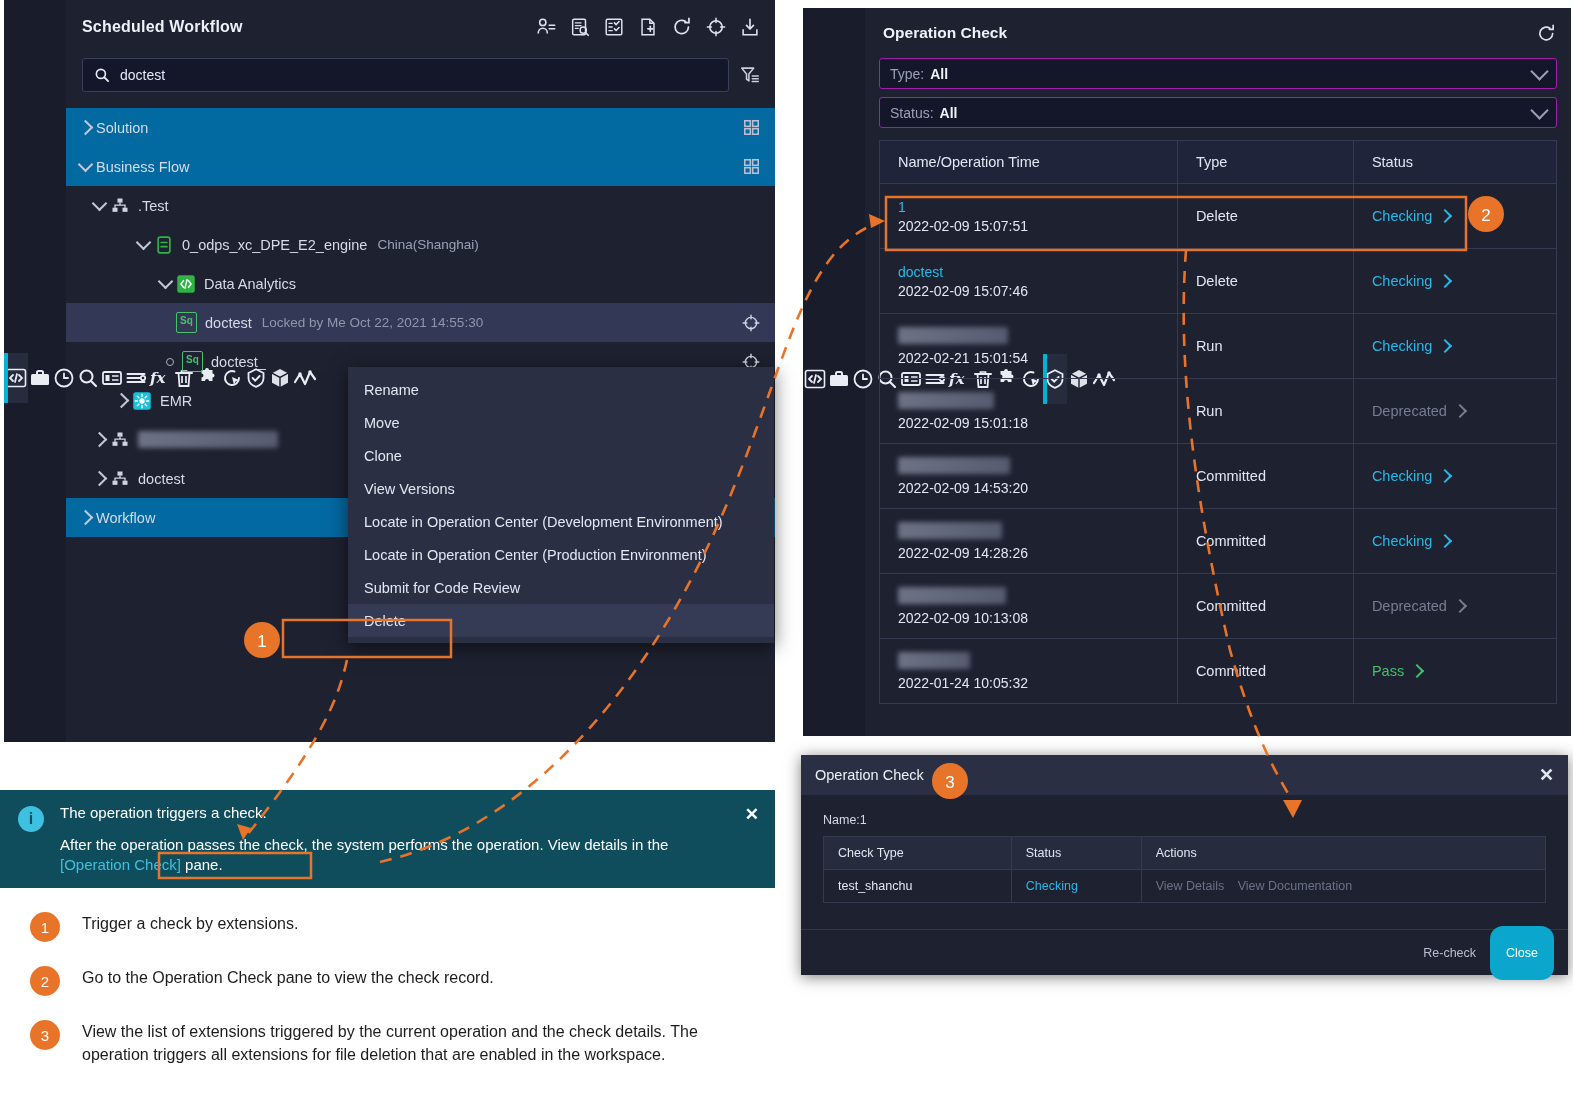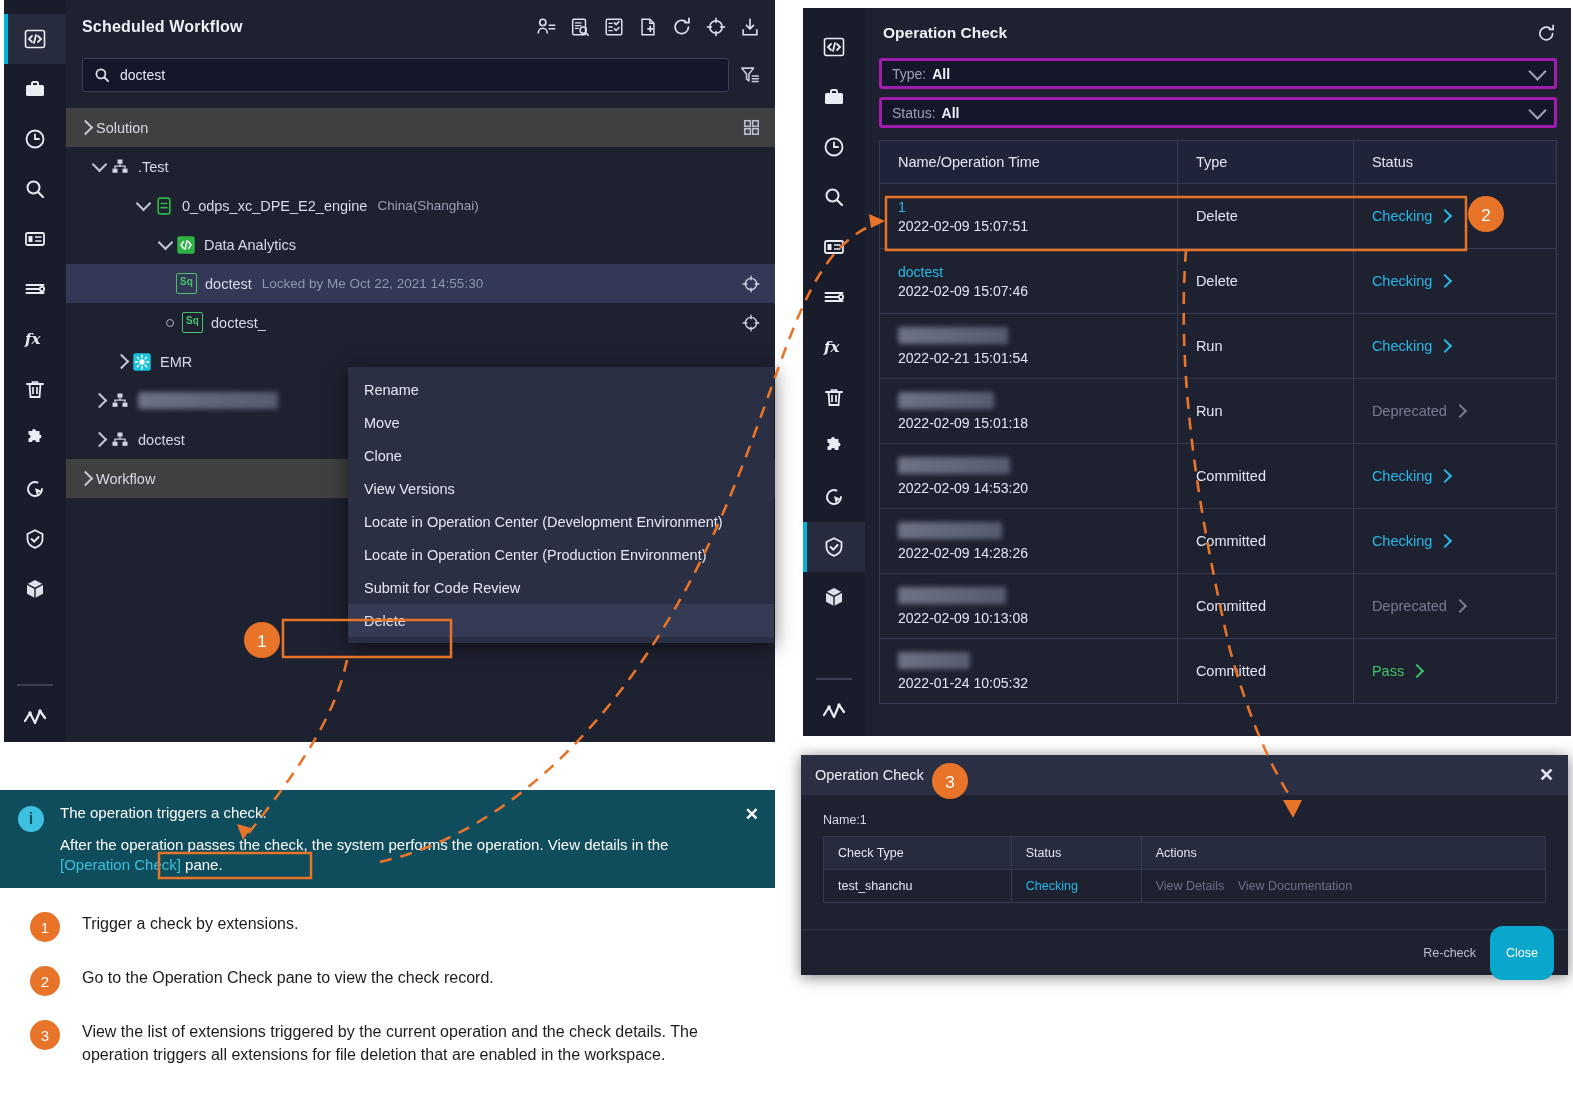--- a/index.html
+++ b/index.html
@@ -18,21 +18,21 @@
 
   
   #left-panel {
     position: absolute; left: 4px; top: 0; width: 771px; height: 742px;
     background: #1e2130;
     display: flex;
   }
   .rail {
     width: 62px; height: 100%;
     background: #191c2b;
-    display: flex; flex-direction: column; align-items: center;
+    display: flex; flex-direction: row; align-items: center;
     padding-top: 14px;
     box-sizing: border-box;
     position: relative;
   }
   .rail-sep {
     width: 36px; height: 2px; background: #3a3f52; margin: 12px 0 6px 0;
   }
   .rail-item {
     width: 62px; height: 50px;
     display: flex; align-items: center; justify-content: center;
@@ -74,21 +74,21 @@
   .search-box .txt { font-size: 14px; color:#e6e9f2; }
   .filter-ic { width:22px; height:22px; color:#c9cee0; cursor:pointer; }
 
   .tree { margin-top: 12px; }
   .tree-row {
     height: 39px; display:flex; align-items:center;
     padding-right: 14px; box-sizing:border-box;
     color:#d7dbe8; font-size: 14.5px;
     position: relative;
   }
-  .tree-row.group { background:#404040; }
+  .tree-row.group { background:#0369a1; }
   .tree-row.sel { background:#323855; }
   .tw { width: 22px; display:flex; align-items:center; justify-content:center; color:#c3c8d8; flex:0 0 22px;}
   .caret { width:9px; height:9px; border-right:2px solid #c3c8d8; border-bottom:2px solid #c3c8d8; }
   .caret.right { transform: rotate(-45deg); }
   .caret.down  { transform: rotate(45deg); margin-top:-4px; }
   .node-ic { width:20px; height:20px; margin-right:8px; flex:0 0 20px; }
   .node-label { white-space: nowrap; }
   .node-sub { color:#9aa1b6; margin-left:10px; font-size:13.5px; }
   .node-meta { color:#8f97ad; margin-left:10px; font-size:13.5px; }
   .row-right-ic { margin-left:auto; width:20px; height:20px; color:#cfd4e3; }
@@ -130,21 +130,21 @@
   }
   .rp-header {
     height: 50px; display:flex; align-items:center;
     padding: 0 14px 0 18px; box-sizing:border-box;
   }
   .rp-title { font-size:15.5px; font-weight:bold; color:#eef1f7; }
   .refresh-ic { margin-left:auto; width:21px; height:21px; color:#dde1ee; cursor:pointer; }
 
   .rp-select {
     margin: 0 14px 8px 14px; height: 31px; background:#14172a;
-    border:3px solid #a21caf; border-radius:3px;
+    border:1px solid #a21caf; border-radius:3px;
     display:flex; align-items:center; padding: 0 10px; box-sizing:border-box;
     font-size: 14px;
   }
   .rp-select .lab { color:#9aa1b6; }
   .rp-select .val { color:#eef1f7; margin-left:6px; font-weight:bold;}
   .chev { margin-left:auto; width:11px;height:11px;
           border-right:2px solid #9aa1b6;border-bottom:2px solid #9aa1b6;
           transform: rotate(45deg); margin-top:-5px; }
 
   table.oc { border-collapse: collapse; width: calc(100% - 28px); margin: 12px 14px 0 14px; table-layout: fixed; padding-left: 21px;}
@@ -384,20 +384,32 @@
             </span>
           <span class="node-label">Solution</span>
           <svg class="grid-ic" viewBox="0 0 24 24">
             <rect x="3.5" y="3.5" width="7" height="7" fill="none" stroke="currentColor" stroke-width="2"></rect>
             <rect x="13.5" y="3.5" width="7" height="7" fill="none" stroke="currentColor" stroke-width="2"></rect>
             <rect x="3.5" y="13.5" width="7" height="7" fill="none" stroke="currentColor" stroke-width="2"></rect>
             <rect x="13.5" y="13.5" width="7" height="7" fill="none" stroke="currentColor" stroke-width="2"></rect>
           </svg>
         </div>
 
+        <div class="tree-row group">
+          <span class="tw" style="margin-left:8px">
+              <i class="caret down"></i>
+            </span>
+          <span class="node-label">Business Flow</span>
+          <svg class="grid-ic" viewBox="0 0 24 24">
+            <rect x="3.5" y="3.5" width="7" height="7" fill="none" stroke="currentColor" stroke-width="2"></rect>
+            <rect x="13.5" y="3.5" width="7" height="7" fill="none" stroke="currentColor" stroke-width="2"></rect>
+            <rect x="3.5" y="13.5" width="7" height="7" fill="none" stroke="currentColor" stroke-width="2"></rect>
+            <rect x="13.5" y="13.5" width="7" height="7" fill="none" stroke="currentColor" stroke-width="2"></rect>
+          </svg>
+        </div>
 
         <div class="tree-row">
           <span class="tw" style="margin-left:22px">
               <i class="caret down"></i>
             </span>
           <svg class="node-ic" viewBox="0 0 24 24">
             <rect x="9" y="3" width="6" height="5" fill="#cfd4e3"></rect>
             <rect x="3" y="14" width="6" height="5" fill="#cfd4e3"></rect>
             <rect x="15" y="14" width="6" height="5" fill="#cfd4e3"></rect>
             <path d="M12 8 V11 M6 14 V11 H18 V14" fill="none" stroke="#cfd4e3" stroke-width="1.6"></path>

